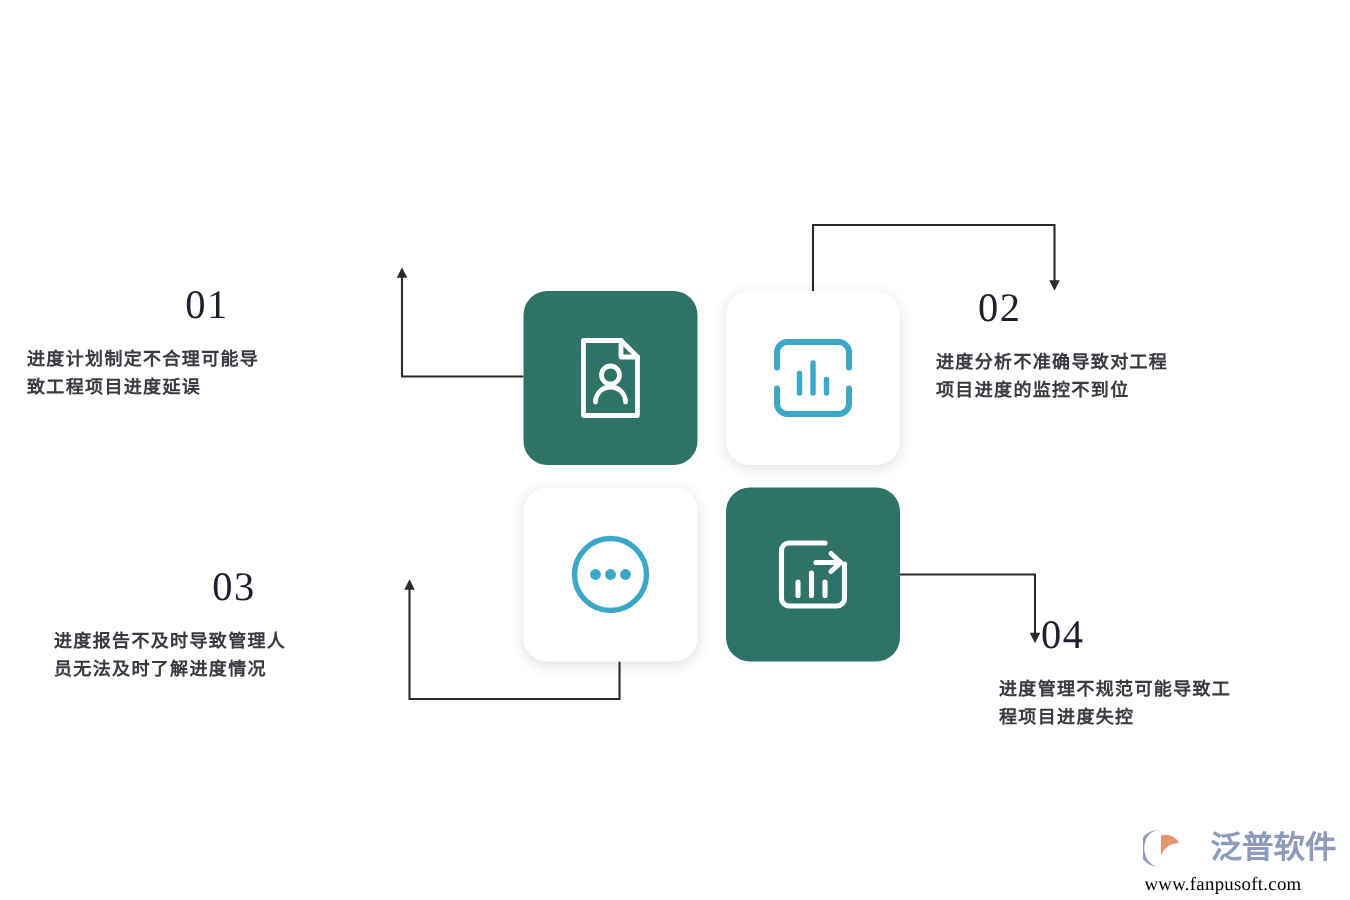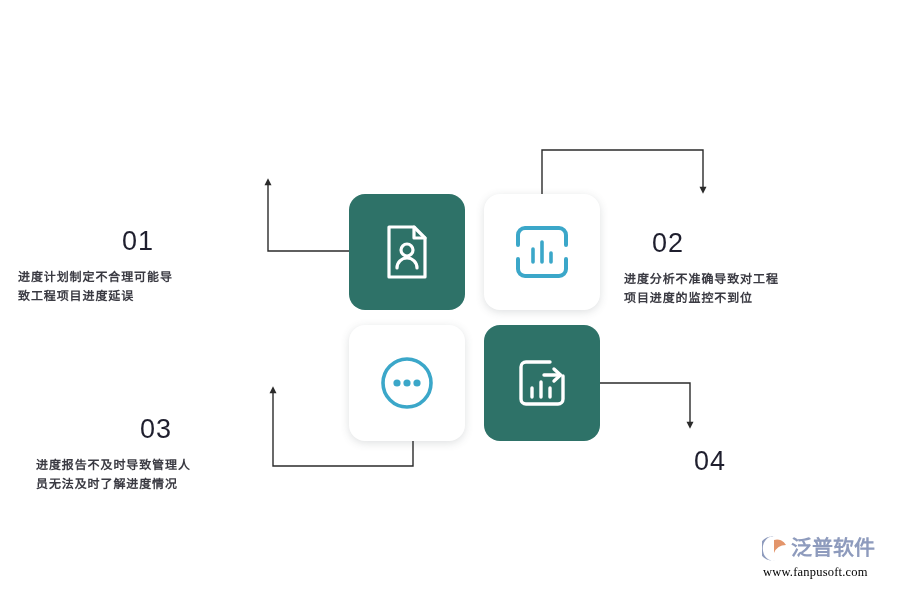--- a/index.html
+++ b/index.html
@@ -60,27 +60,26 @@
   #tile-2 { left: 484px; top: 194px; }
   #tile-3 { left: 349px; top: 325px; }
   #tile-4 { left: 484px; top: 325px; }
 
   
   .block {
     position: absolute;
     z-index: 4;
   }
   .num {
-    font-family: Liberation Sans, sans-serif;
+    font-family: Liberation Serif, serif;
     font-size: 27px;
     color: #1f1f2e;
     letter-spacing: 1px;
     line-height: 1;
     margin-bottom: 13px;
-    margin-top: 38px;
   }
   .desc {
     font-size: 12px;
     color: #3a3a42;
     line-height: 1.55;
     letter-spacing: 0.9px;
     white-space: pre-line;
     font-weight: bold;
   }
 
@@ -108,21 +107,22 @@
     width: 130px;
     height: 54px;
     z-index: 5;
     display: flex;
     flex-direction: column;
     align-items: flex-start;
   }
   #logo-row {
     display: flex;
     align-items: center;
-    gap: 2px;
+    gap: 18px;
+    margin-top: 17px;
   }
   #logo-text {
     font-size: 21px;
     font-weight: bold;
     color: #8e9bbd;
     letter-spacing: 0px;
     line-height: 1;
     font-family: "DejaVu Sans", "Liberation Sans", sans-serif;
   }
   #logo-url {
@@ -220,20 +220,22 @@
   </div>
 
   <div class="block" id="block-3">
     <div class="num">03</div>
     <div class="desc">进度报告不及时导致管理人
 员无法及时了解进度情况</div>
   </div>
 
   <div class="block" id="block-4">
     <div class="num">04</div>
+    <div class="desc">进度管理不规范可能导致工
+程项目进度失控</div>
   </div>
 
   <div id="logo">
     <div id="logo-row">
       <svg width="27" height="25" viewBox="0 0 27 25">
         <path d="M13 1 A12 12 0 1 0 13 24 A9.5 12 0 1 1 13 1 Z" fill="#8e9bbd"></path>
         <path d="M12 4 A10 10 0 0 1 24 9 A13 13 0 0 0 12 17 Z" fill="#e3956b"></path>
       </svg>
       <span id="logo-text">泛普软件</span>
     </div>

